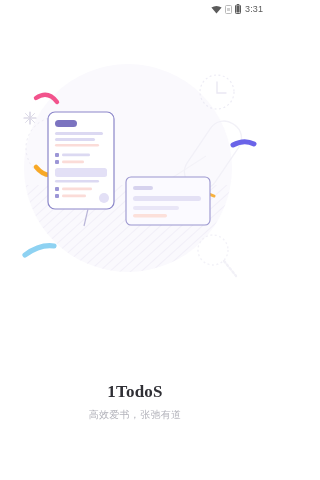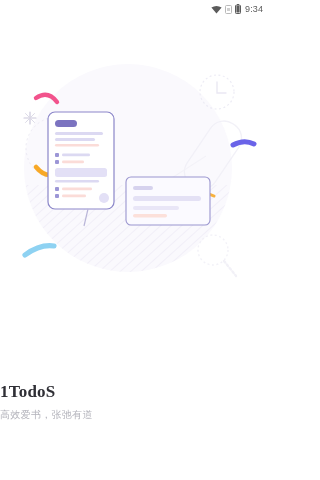--- a/index.html
+++ b/index.html
@@ -46,20 +46,21 @@
     height: 290px;
   }
   .illustration svg { display: block; }
 
   
   .branding {
     position: absolute;
     left: 0;
     top: 382px;
     width: 270px;
+    text-align: center;
   }
   .app-title {
     font-family: "Liberation Serif", serif;
     font-weight: bold;
     font-size: 17px;
     color: #2f2f35;
     letter-spacing: 0.2px;
     margin: 0;
     line-height: 20px;
   }
@@ -87,21 +88,21 @@
       <rect x="2" y="3" width="3" height="3" fill="#cfcfcf"></rect>
     </svg>
   </span>
   <span class="status-icon">
     <svg width="6" height="10" viewBox="0 0 6 10">
       <rect x="2" y="0" width="2" height="1" fill="#5b5b5b"></rect>
       <rect x="0.5" y="1.2" width="5" height="8.3" rx="0.8" fill="none" stroke="#5b5b5b" stroke-width="1"></rect>
       <rect x="1.4" y="2.1" width="3.2" height="6.5" rx="0.4" fill="#5b5b5b"></rect>
     </svg>
   </span>
-  <span class="status-time">9:34</span>
+  <span class="status-time">3:31</span>
 </div>
 
 <div class="illustration">
 <svg width="270" height="290" viewBox="0 0 270 290" xmlns="http://www.w3.org/2000/svg">
   <defs>
     <pattern id="hatch" width="7" height="7" patternTransform="rotate(48)" patternUnits="userSpaceOnUse">
       <line x1="0" y1="0" x2="0" y2="7" stroke="#e6e3f3" stroke-width="0.9"></line>
     </pattern>
     <clipPath id="circleClip">
       <circle cx="128" cy="128" r="104"></circle>

